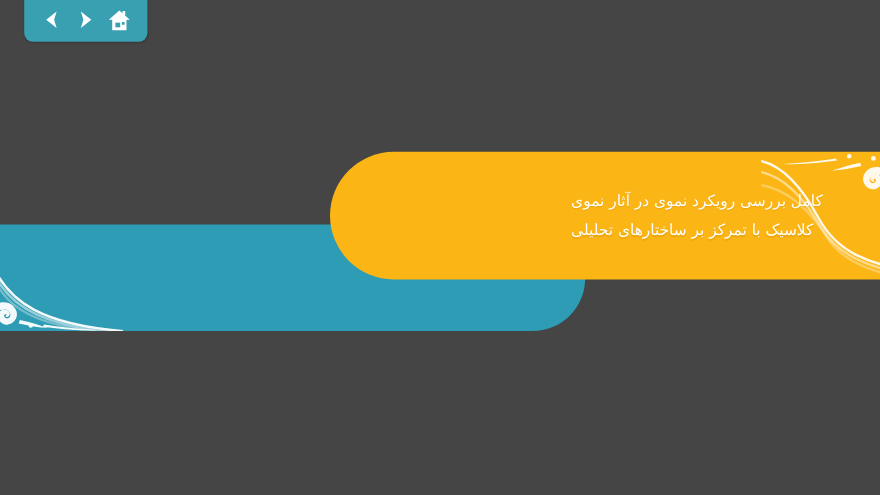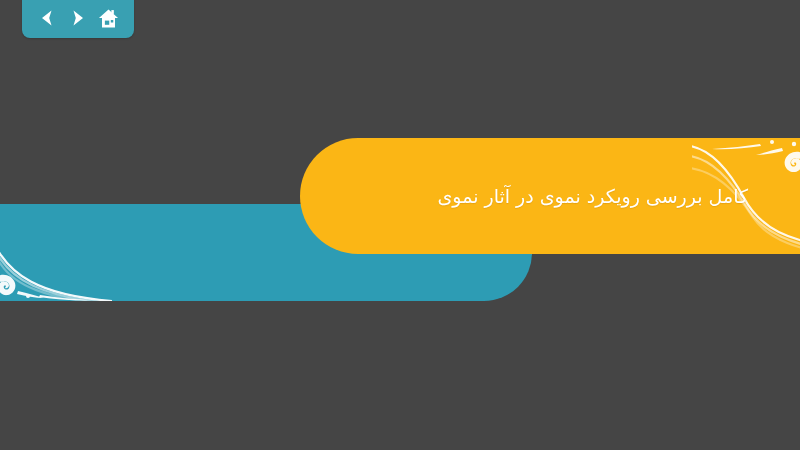--- a/index.html
+++ b/index.html
@@ -78,21 +78,21 @@
     right:112px; top:0;
     height:116px;
     display:flex; flex-direction:column;
     align-items:flex-end; justify-content:center;
     gap:1px;
     z-index:25;
     direction:rtl;
   }
   .title-line {
     color:#FFFFFF;
-    font-size:19px;
+    font-size:14px;
     line-height:26px;
     font-weight:400;
     white-space:nowrap;
     text-align:left;
     direction:rtl;
     text-shadow:0 1px 1px rgba(150,90,0,0.18);
   }
 </style>
 </head>
 <body>
@@ -145,20 +145,21 @@
         <path d="M134,6 l-4,-4 l-4,4 l4,4z"></path>
         <path d="M90,10 c-10,2 -18,5 -26,7 c9,0 18,-2 27,-4z"></path>
         <path d="M68,6 c-14,2 -30,4 -48,5 c16,1 34,-1 49,-3z"></path>
         <path d="M168,46 c-6,-3 -12,0 -13,6 c-1,5 4,9 9,7 c4,-2 4,-7 0,-9 c-3,-1 -5,2 -3,4 l2,-1 c0,1 -1,2 -2,1 c-2,-1 -1,-4 2,-4 c3,0 5,4 3,7z"></path>
         <path d="M148,78 c-5,-5 -13,-3 -15,4 c-2,6 3,11 8,10 c5,-1 7,-7 4,-10 c-3,-2 -7,-1 -7,2 c0,2 2,3 3,2 l-1,-1 c1,-1 2,0 2,1 c-1,2 -4,1 -4,-1 c0,-3 5,-5 8,-2z"></path>
       </g>
     </svg>
 
     <div id="title-block">
       <div class="title-line">کامل بررسی رویکرد نموی در آثار نموی</div>
+      <div class="title-line">کلاسیک با تمرکز بر ساختارهای تحلیلی</div>
     </div>
   </div>
 
   <div id="nav-bar">
 
     <button class="nav-btn">
       <svg width="20" height="20" viewBox="0 0 20 20">
         <path d="M14.5 2.5 L5.0 10 L14.5 17.5 L12.2 10 Z" fill="#FFFFFF"></path>
       </svg>
     </button>

